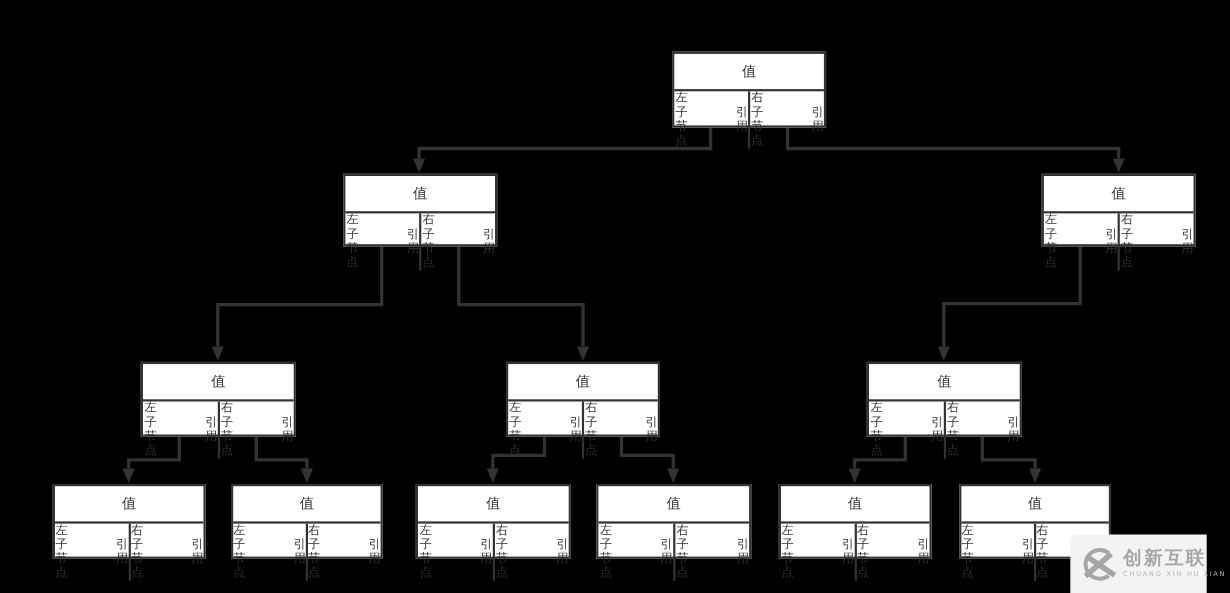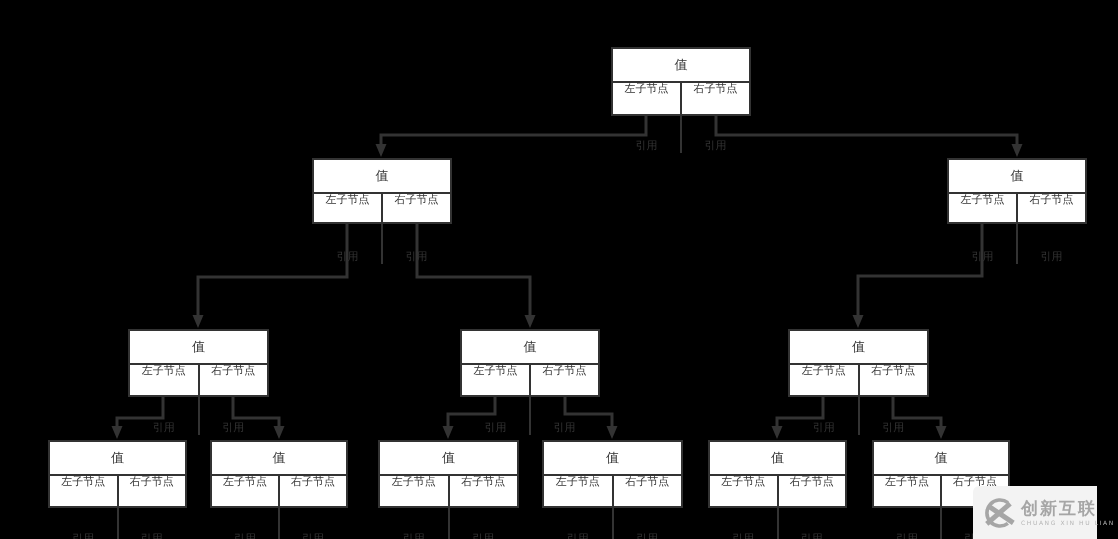--- a/index.html
+++ b/index.html
@@ -30,21 +30,21 @@
     border-bottom: 2px solid #333333;
     display: flex;
     align-items: center;
     justify-content: center;
     font-size: 13px;
   }
   .refs { flex: 1 1 auto; display: flex; }
   .ref {
     flex: 1 1 50%;
     display: flex;
-    flex-direction: column;
+    flex-direction: row;
     align-items: center;
     justify-content: center;
     font-size: 11px;
     line-height: 1.18;
     text-align: right;
     overflow: hidden;
     gap: 44px;
   }
   .ref.l { border-right: 2px solid #333333; }
   .watermark {

